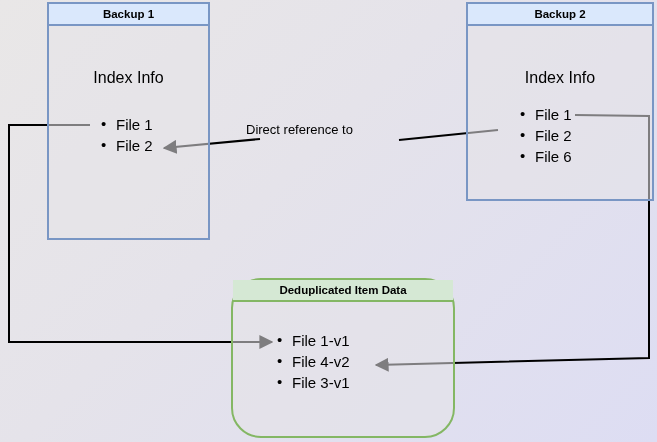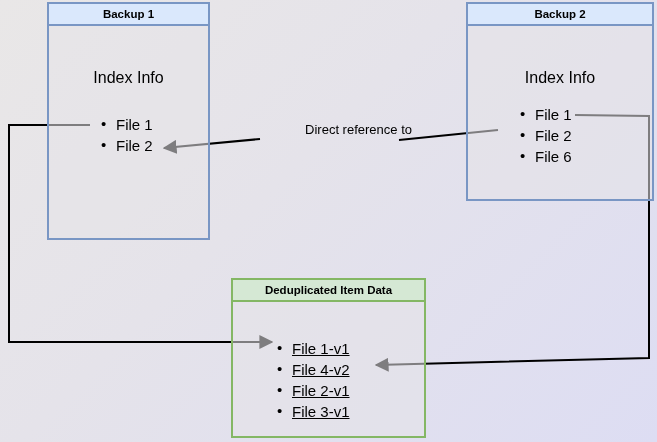--- a/index.html
+++ b/index.html
@@ -90,21 +90,21 @@
     content: "\2022";
     position: absolute;
     left: 0;
     top: -1px;
     font-size: 15px;
     line-height: 21px;
   }
 
   .edge-label {
     position: absolute;
-    text-align: right;
+    text-align: left;
     font-size: 13px;
     line-height: 16px;
     color: #000;
     white-space: nowrap;
   }
 </style>
 </head>
 <body>
 
 <div id="canvas">
@@ -141,27 +141,26 @@
     <div class="node-body">
       <div class="index-label" style="top:43px;">Index Info</div>
       <ul class="file-list" style="left:52px; top:78px;">
         <li>File 1</li>
         <li>File 2</li>
         <li>File 6</li>
       </ul>
     </div>
   </div>
 
-  <div class="node green" style="left:231px; top:278px; width:195px; height:160px;">
+  <div class="node green" style="left:231px; top:278px; width:224px; height:160px;border-radius:30px;">
     <div class="node-header">Deduplicated Item Data</div>
     <div class="node-body">
-      <ul class="file-list" style="left:44px; top:36px;text-decoration:underline;">
+      <ul class="file-list" style="left:44px; top:28px;">
         <li>File 1-v1</li>
         <li>File 4-v2</li>
-        <li>File 2-v1</li>
         <li>File 3-v1</li>
       </ul>
     </div>
   </div>
 
   <div class="edge-label" style="left:246px; top:122px; width:166px;">
     <div>Direct reference to</div>
   </div>
 
 </div>

